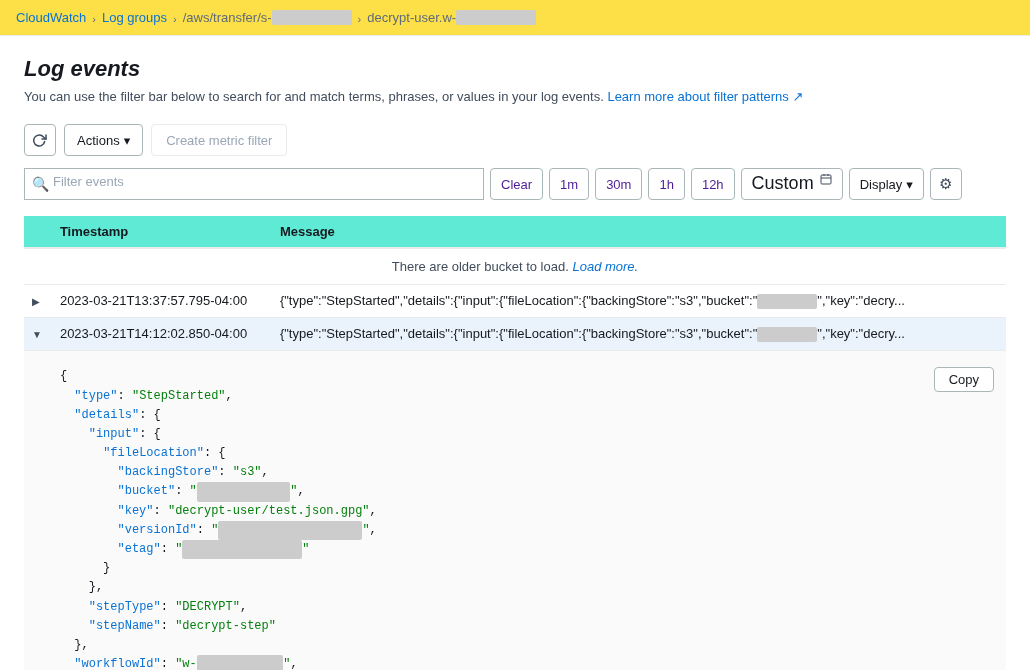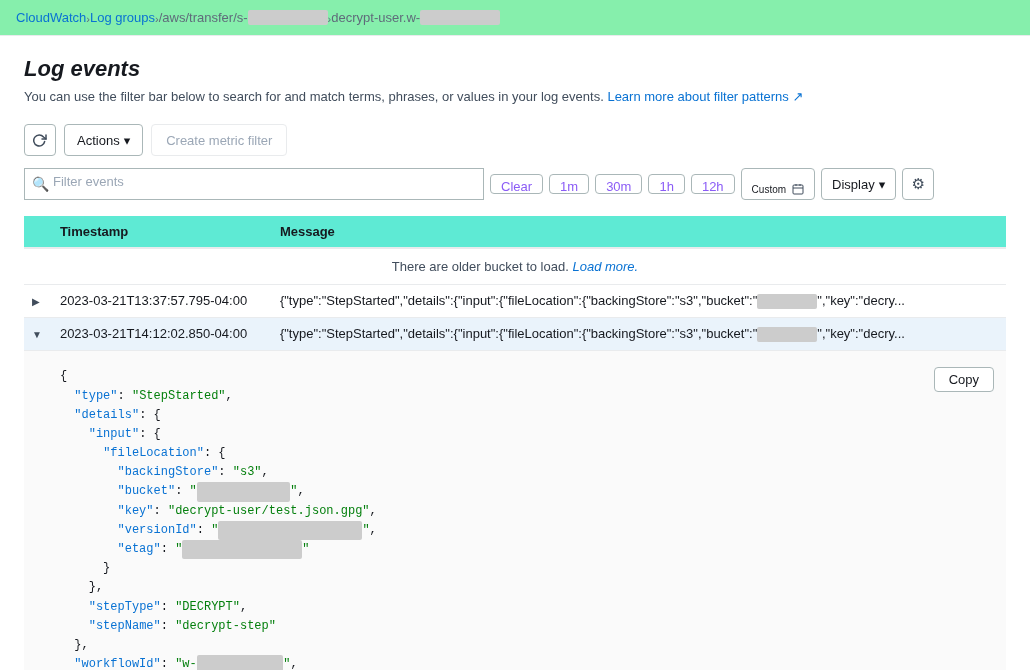--- a/index.html
+++ b/index.html
@@ -1,21 +1,21 @@
 <!DOCTYPE html>
 <html><head>
   <meta charset="utf-8">
   <style>
     * { box-sizing: border-box; margin: 0; padding: 0; }
     body { font-family: -apple-system, BlinkMacSystemFont, 'Segoe UI', Arial, sans-serif; font-size: 13px; background: #fff; color: #16191f; }
 
     
     .breadcrumb {
-      display: flex; align-items: flex-end; gap: 0;
-      padding: 10px 16px; background: #86efac; border-bottom: 1px solid #e9ebed;
+      display: flex; align-items: flex-end; gap: 6px;
+      padding: 10px 16px; background: #fde047; border-bottom: 1px solid #e9ebed;
       font-size: 13px; color: #0972d3;
     }
     .breadcrumb span { color: #5f6b7a; }
     .breadcrumb a { color: #0972d3; text-decoration: none; }
     .breadcrumb .redacted { background: #ccc; color: #ccc; border-radius: 2px; display: inline-block; min-width: 80px; }
     .breadcrumb .chevron { color: #5f6b7a; font-size: 11px; }
 
     
     .page { padding: 20px 24px; }
     .page-title { font-size: 22px; font-weight: 700; margin-bottom: 6px; font-style: italic; }
@@ -51,37 +51,37 @@
       position: absolute; left: 8px; top: 50%; transform: translateY(-50%);
       color: #687078; font-size: 14px;
     }
     .search-input {
       width: 100%; padding: 0 10px 5px 28px; border: 1px solid #aab7b8; border-radius: 0;
       font-size: 13px; height: 32px; outline: none; color: #16191f;
     }
     .search-input::placeholder { color: #9ba7b6; }
     .filter-btn {
       border: 1px solid #aab7b8; background: #fff; border-radius: 4px;
-      padding: 4px 10px; cursor: pointer; font-size: 13px; color: #8b5cf6;
-      height: 20px;
+      padding: 4px 10px; cursor: pointer; font-size: 13px; color: #4c1d95;
+      height: 32px;
     }
     .display-btn {
       border: 1px solid #aab7b8; background: #fff; border-radius: 4px;
       padding: 4px 10px; cursor: pointer; font-size: 13px; color: #16191f;
       height: 32px; display: flex; align-items: center; gap: 4px;
     }
     .settings-btn {
       border: 1px solid #aab7b8; background: #fff; border-radius: 4px;
       padding: 4px 8px; cursor: pointer; font-size: 15px; color: #414d5c;
       height: 32px; width: 32px; display: flex; align-items: center; justify-content: center;
     }
     .custom-btn {
       border: 1px solid #aab7b8; background: #fff; border-radius: 4px;
-      padding: 4px 10px; cursor: pointer; font-size: 10px; color: #16191f;
-      height: 32px; display: flex; align-items: flex-end; gap: 4px;
+      padding: 4px 10px; cursor: pointer; font-size: 18px; color: #16191f;
+      height: 32px; display: flex; align-items: flex-start; gap: 4px;
     }
 
     
     .log-table { width: 100%; border-collapse: collapse; font-size: 13px; }
     .log-table th {
       text-align: left; padding: 8px 10px; border-bottom: 2px solid #e9ebed;
       font-weight: 600; color: #16191f; background: #5eead4;
     }
     .log-table td {
       padding: 8px 10px; border-bottom: 1px solid #e9ebed; vertical-align: top;

